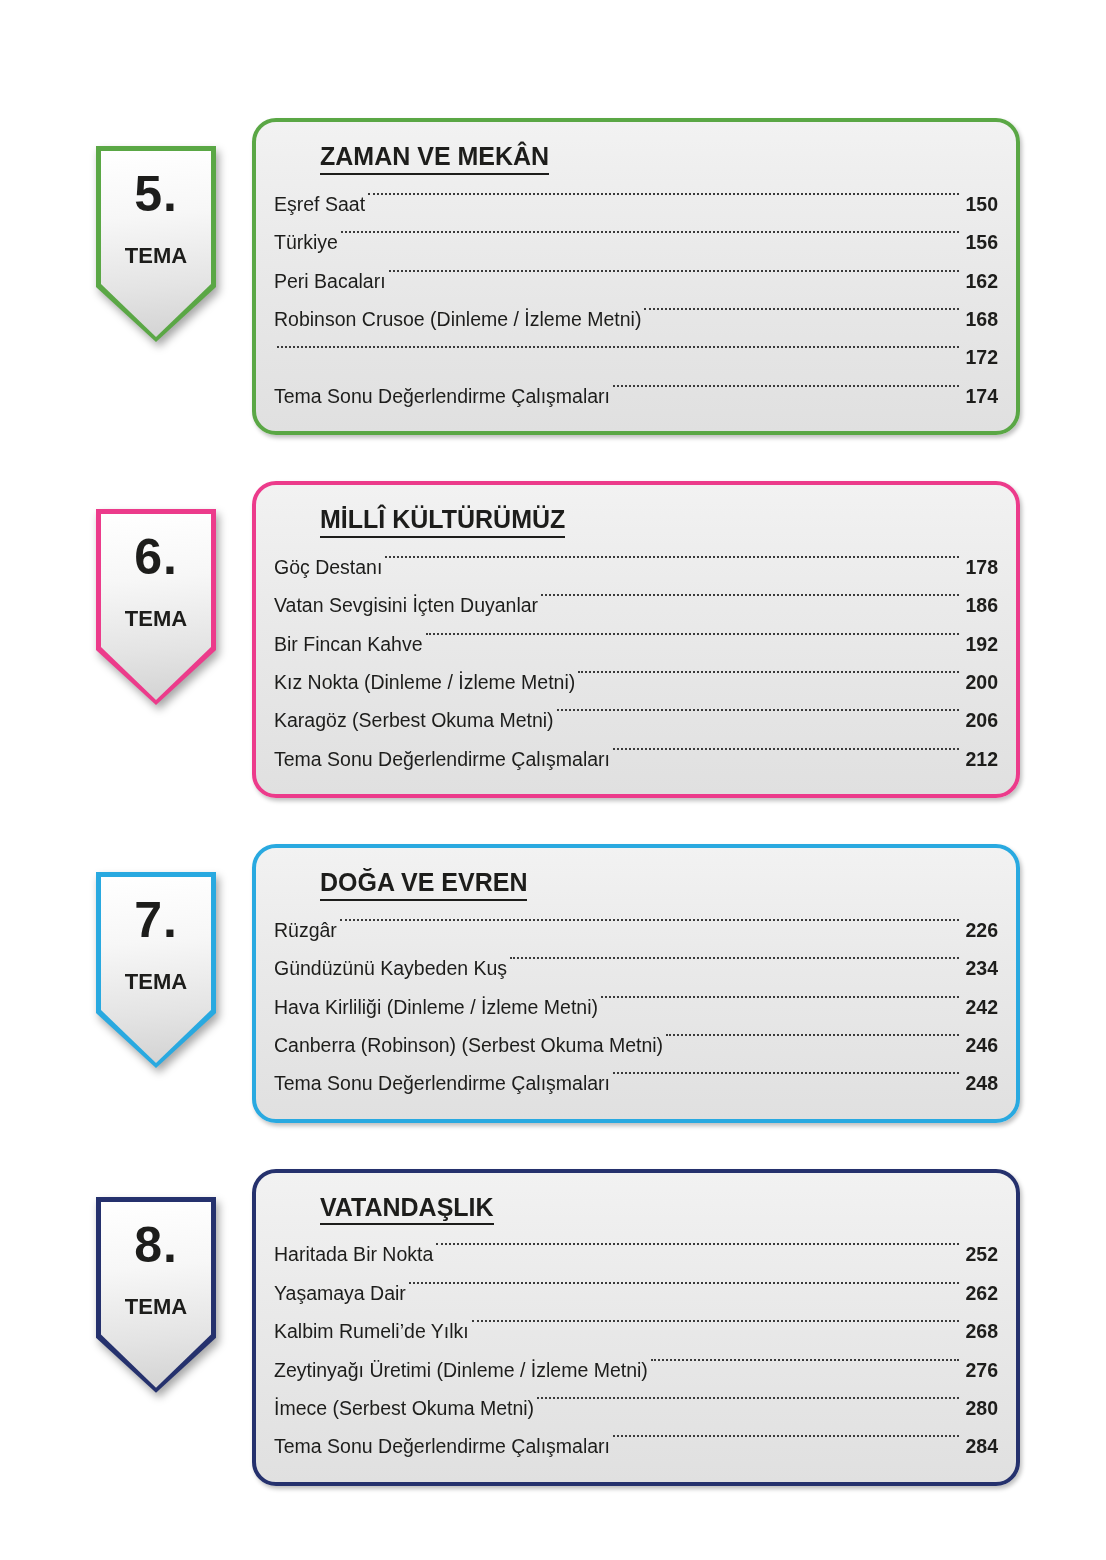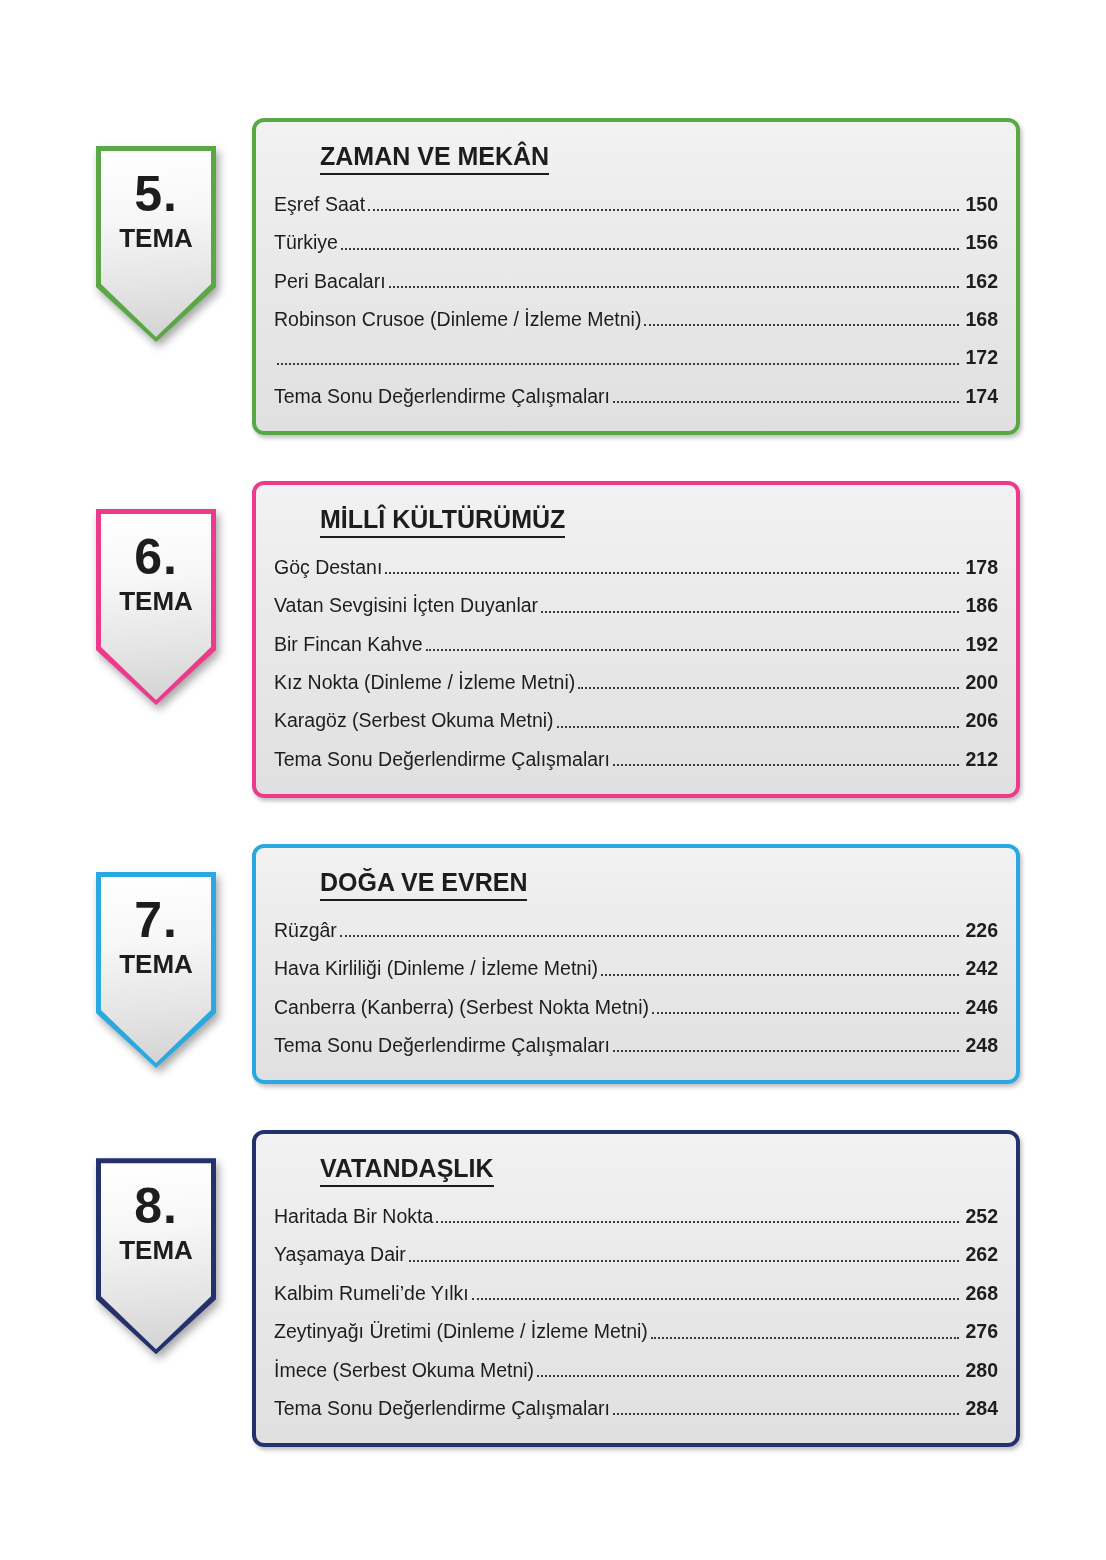--- a/index.html
+++ b/index.html
@@ -61,54 +61,54 @@
     box-sizing: border-box;
   }
   .badge-num {
     font-size: 50px;
     font-weight: bold;
     color: #1d1d1b;
     line-height: 1;
     letter-spacing: 1px;
   }
   .badge-label {
-    font-size: 26px;
+    font-size: 22px;
     font-weight: bold;
     color: #1d1d1b;
     line-height: 1;
-    margin-top: 6px;
+    margin-top: 26px;
   }
   
   .card {
     position: relative;
     flex: 1 1 auto;
     margin-left: 30px;
     border: 4px solid #5aa745;
-    border-radius: 12px;
+    border-radius: 24px;
     background: linear-gradient(180deg, #f2f2f2 0%, #eaeaea 40%, #e0e0e0 100%);
     padding: 14px 18px 16px 18px;
     box-sizing: border-box;
     box-shadow: 2px 3px 4px rgba(0,0,0,0.25);
   }
   .card-title {
     font-size: 25px;
     font-weight: bold;
     color: #1d1d1b;
     margin: 6px 0 4px 46px;
     display: inline-block;
     border-bottom: 2px solid #1d1d1b;
     padding-bottom: 2px;
     line-height: 1.15;
   }
   .entries {
     margin-top: 6px;
   }
   .entry {
     display: flex;
-    align-items: flex-end;
+    align-items: flex-start;
     font-size: 19.5px;
     color: #1d1d1b;
     padding: 7px 0 7px 0;
     line-height: 1.25;
   }
   .entry-title {
     white-space: nowrap;
   }
   .dots {
     flex: 1 1 auto;
@@ -225,26 +225,31 @@
             </div>
           </div>
         </div>
         <div class="card" style="border-color: rgb(41, 169, 224);"><div class="card-title">DOĞA VE EVREN</div><div class="entries">
             <div class="entry">
               <span class="entry-title">Rüzgâr</span>
               <span class="dots"></span>
               <span class="entry-page">226</span>
             </div>
             <div class="entry">
+              <span class="entry-title">Gündüzünü Kaybeden Kuş</span>
+              <span class="dots"></span>
+              <span class="entry-page">234</span>
+            </div>
+            <div class="entry">
               <span class="entry-title">Hava Kirliliği (Dinleme / İzleme Metni)</span>
               <span class="dots"></span>
               <span class="entry-page">242</span>
             </div>
             <div class="entry">
-              <span class="entry-title">Canberra (Kanberra) (Serbest Nokta Metni)</span>
+              <span class="entry-title">Canberra (Robinson) (Serbest Okuma Metni)</span>
               <span class="dots"></span>
               <span class="entry-page">246</span>
             </div>
             <div class="entry">
               <span class="entry-title">Tema Sonu Değerlendirme Çalışmaları</span>
               <span class="dots"></span>
               <span class="entry-page">248</span>
             </div>
           </div></div>
       </div>

